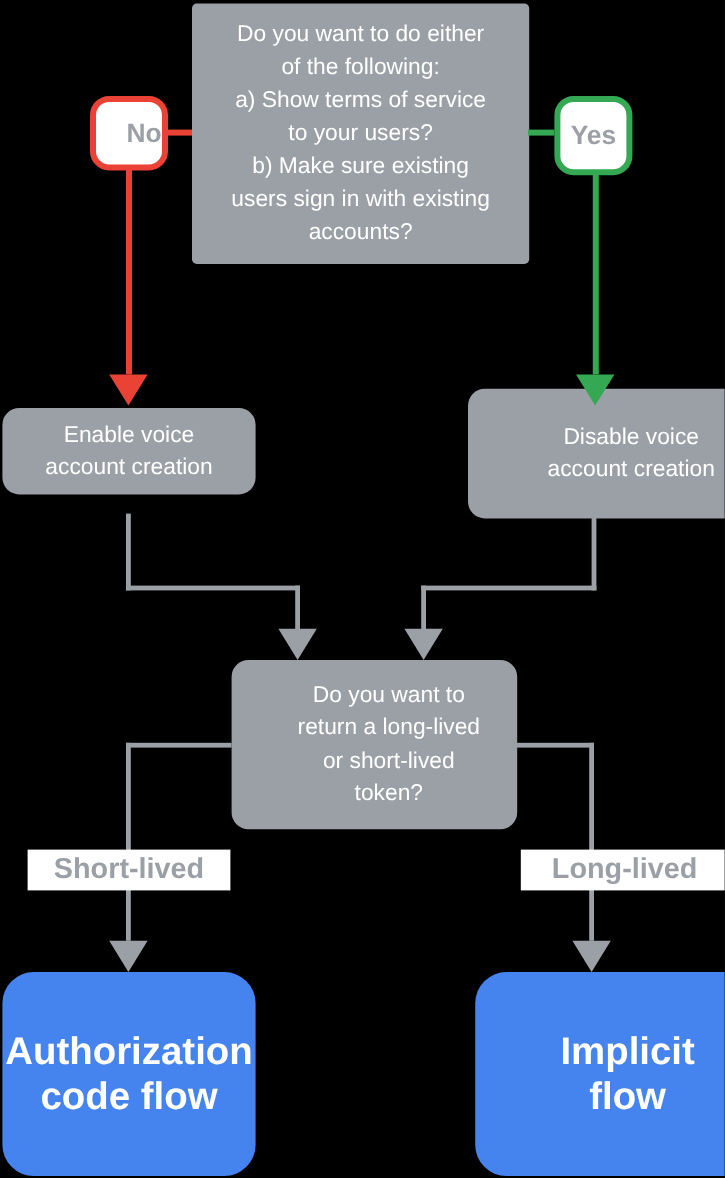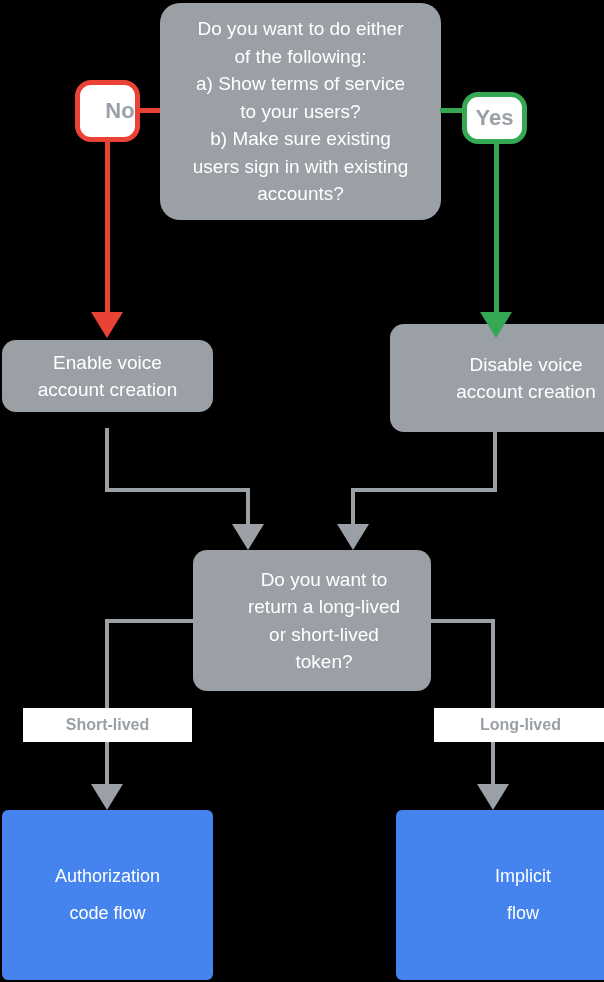--- a/index.html
+++ b/index.html
@@ -10,66 +10,66 @@
   body{font-family:"Liberation Sans", sans-serif;}
   .canvas{
     position:relative;width:604px;height:982px;background:var(--background);
     overflow:hidden;
   }
   .node{
     position:absolute;background:var(--gray);color:var(--node_text);
     border-radius:16px;display:flex;align-items:center;justify-content:center;
     text-align:center;white-space:pre-line;font-size:19px;line-height:27.5px;
   }
-  .node.blue{background:var(--blue);font-weight:normal;font-size:18px;line-height:37px;border-radius:6px;}
+  .node.blue{background:var(--blue);font-weight:bold;font-size:32px;line-height:37px;border-radius:26px;}
   .pill{
     position:absolute;background:#fff;box-sizing:border-box;border-radius:16px;
     display:flex;align-items:center;justify-content:center;
     color:var(--label_text);font-weight:bold;font-size:22px;z-index:3;
   }
   .pill.red-border{border:5px solid var(--red);padding-left:25px;}
   .pill.green-border{border:5px solid var(--green);}
   .tag{
     position:absolute;background:#fff;display:flex;align-items:center;justify-content:center;
-    color:var(--label_text);font-weight:bold;font-size:16px;z-index:3;
+    color:var(--label_text);font-weight:bold;font-size:24px;z-index:3;
   }
   .line{position:absolute;z-index:1;}
   .line.gray{background:var(--gray);}
   .line.red{background:var(--red);}
   .line.green{background:var(--green);}
   .arrow{
     position:absolute;width:0;height:0;z-index:2;
     border-left:16px solid transparent;border-right:16px solid transparent;
   }
   .arrow.gray{border-top:26px solid var(--gray);}
   .arrow.red{border-top:26px solid var(--red);}
   .arrow.green{border-top:26px solid var(--green);}
 </style>
 </head>
 <body>
 
 <div class="canvas">
 
-  <div class="node" style="left:160px;top:3px;width:281px;height:217px;border-radius:20px;">Do you want to do either
+  <div class="node" style="left:160px;top:3px;width:281px;height:217px;border-radius:4px;">Do you want to do either
 of the following:
 a) Show terms of service
 to your users?
 b) Make sure existing
 users sign in with existing
 accounts?</div>
 
   <div class="line red" style="left:140px;top:108px;width:20px;height:5px;"></div>
   <div class="line red" style="left:105px;top:139px;width:5px;height:173px;"></div>
   <div class="arrow red" style="left:91px;top:312px;"></div>
   <div class="pill red-border" style="left:75px;top:80px;width:65px;height:62px;">No</div>
 
   <div class="line green" style="left:440px;top:108px;width:22px;height:5px;"></div>
   <div class="line green" style="left:494px;top:139px;width:5px;height:173px;"></div>
   <div class="arrow green" style="left:480px;top:312px;"></div>
-  <div class="pill green-border" style="left:462px;top:80px;width:65px;height:52px;margin-top:12px;">Yes</div>
+  <div class="pill green-border" style="left:462px;top:80px;width:65px;height:66px;">Yes</div>
 
   <div class="node" style="left:2px;top:340px;width:211px;height:72px;border-radius:14px;">Enable voice
 account creation</div>
   <div class="node" style="left:390px;top:324px;width:212px;height:108px;border-radius:14px;padding-left:30px;">Disable voice
 account creation</div>
 
   <div class="line gray" style="left:105px;top:428px;width:4px;height:64px;"></div>
   <div class="line gray" style="left:105px;top:488px;width:145px;height:4px;"></div>
   <div class="line gray" style="left:246px;top:488px;width:4px;height:38px;"></div>
   <div class="arrow gray" style="left:232px;top:524px;"></div>

